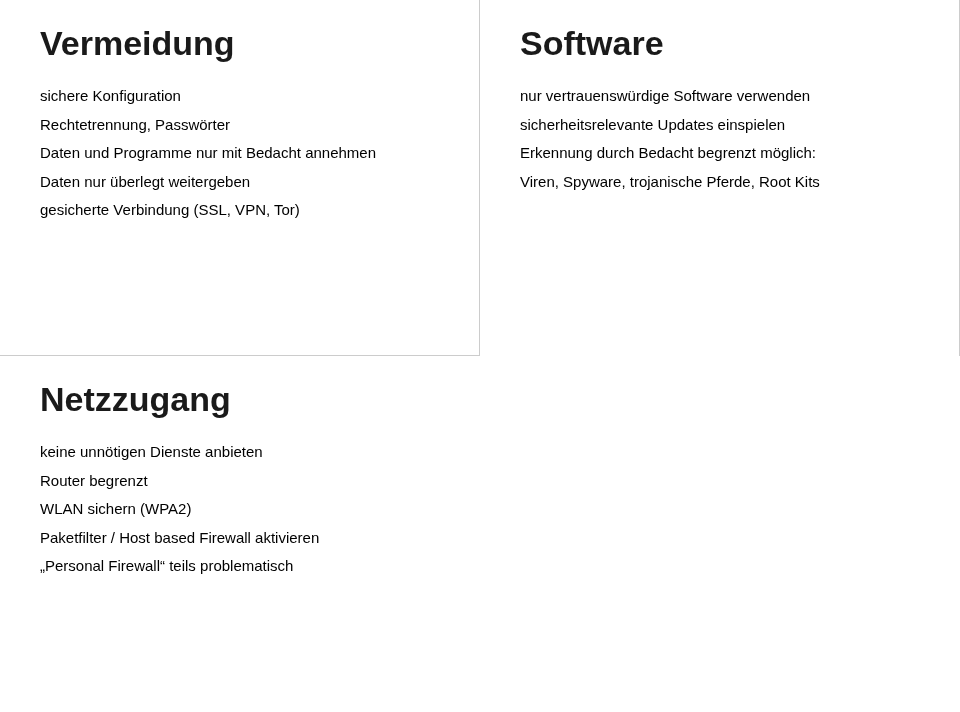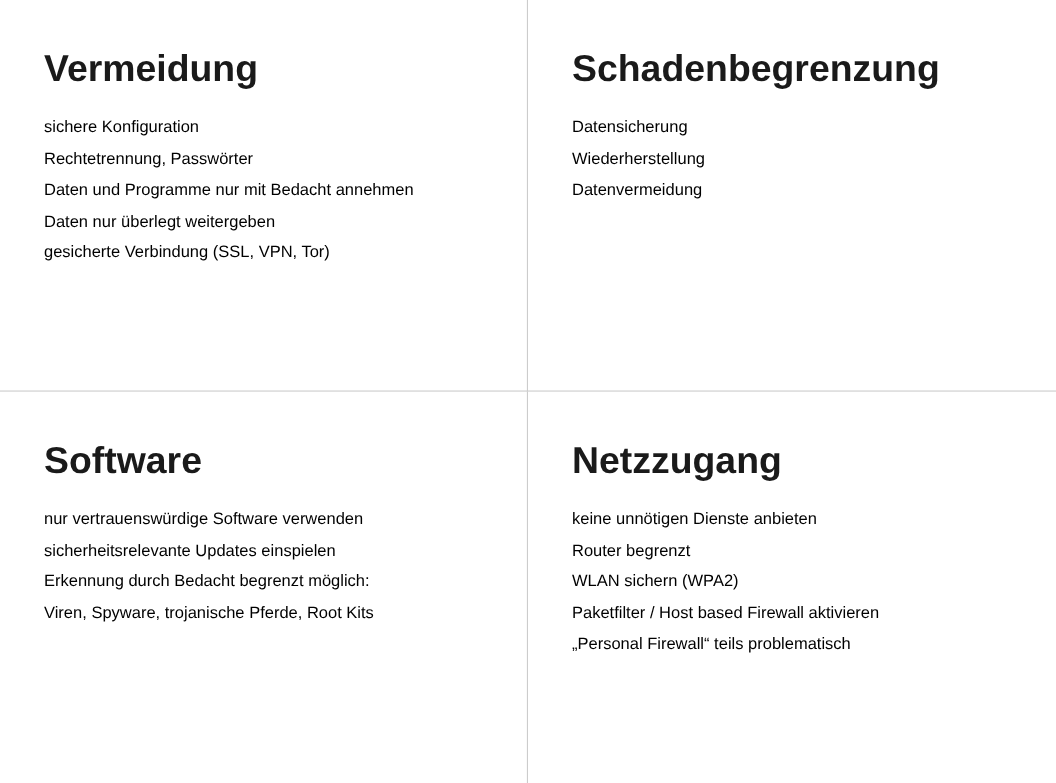--- a/index.html
+++ b/index.html
@@ -18,21 +18,21 @@
 
     .page {
       width: 960px;
       min-height: 712px;
       display: grid;
       grid-template-columns: 1fr 1fr;
       grid-template-rows: 1fr 1fr;
     }
 
     .quadrant {
-      padding: 44px 40px;
+      padding: 24px 40px;
       display: flex;
       flex-direction: column;
     }
 
     .quadrant-title {
       font-size: 34px;
       font-weight: bold;
       color: #1a1a1a;
       margin-bottom: 22px;
       line-height: 1.15;
@@ -76,28 +76,20 @@
     <div class="quadrant-title">Vermeidung</div>
     <div class="quadrant-items">
     <div class="item-text">sichere Konfiguration</div>
         <div class="item-text">Rechtetrennung, Passwörter</div>
         <div class="item-text">Daten und Programme nur mit Bedacht annehmen</div>
         <div class="item-text">Daten nur überlegt weitergeben</div>
         <div class="item-text">gesicherte Verbindung (SSL, VPN, Tor)</div>
       </div>
   </div>
 
-  <div class="quadrant quadrant-top-right">
-    <div class="quadrant-title">Schadenbegrenzung</div>
-    <div class="quadrant-items">
-    <div class="item-text">Datensicherung</div>
-        <div class="item-text">Wiederherstellung</div>
-        <div class="item-text">Datenvermeidung</div>
-      </div>
-  </div>
 
   <div class="quadrant quadrant-bottom-left">
     <div class="quadrant-title">Software</div>
     <div class="quadrant-items">
     <div class="item-text">nur vertrauenswürdige Software verwenden</div>
         <div class="item-text">sicherheitsrelevante Updates einspielen</div>
         <div class="item-text">Erkennung durch Bedacht begrenzt möglich:</div>
         <div class="item-text">Viren, Spyware, trojanische Pferde, Root Kits</div>
       </div>
   </div>

